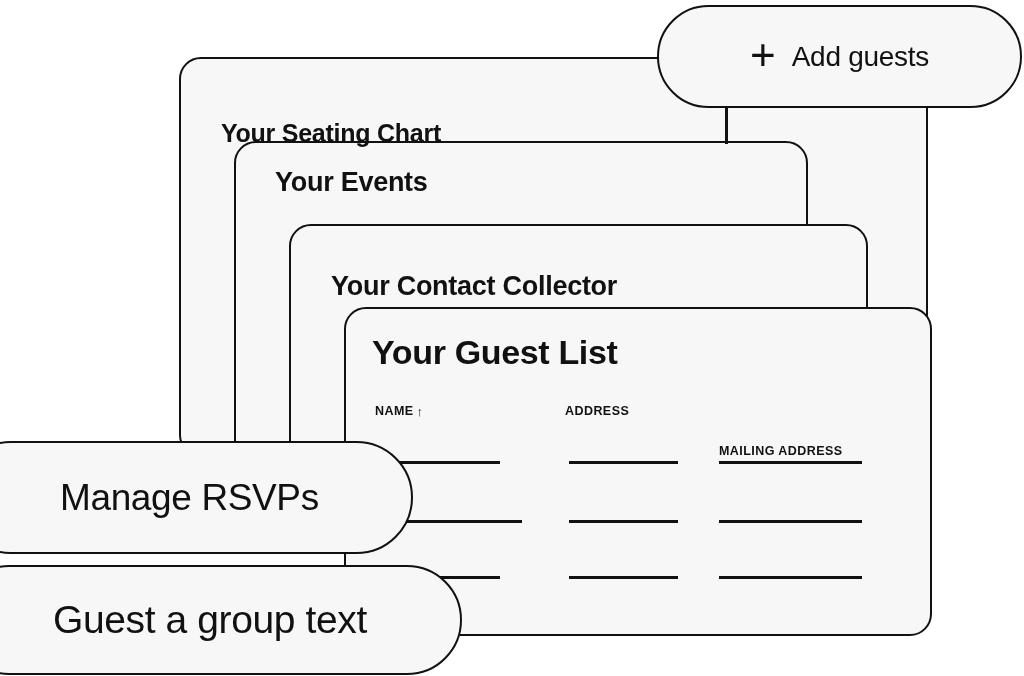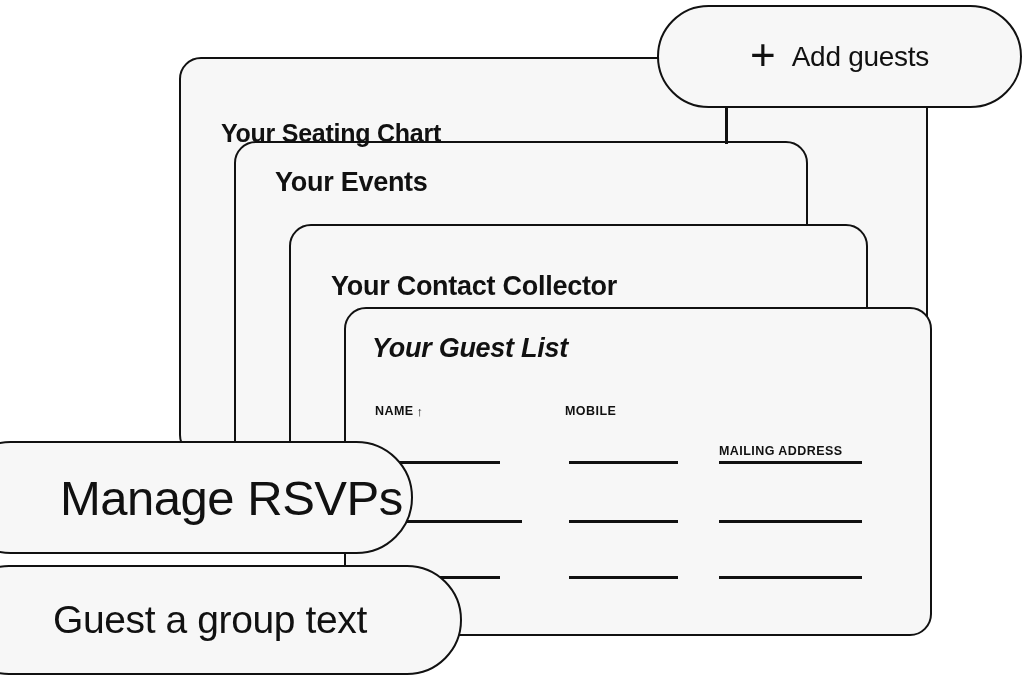--- a/index.html
+++ b/index.html
@@ -37,21 +37,21 @@
   }
 
   #card-seating   { left: 179px; top: 57px;  width: 749px; height: 400px; z-index: 1; }
   #card-events    { left: 234px; top: 141px; width: 574px; height: 330px; z-index: 2; }
   #card-contact   { left: 289px; top: 224px; width: 579px; height: 300px; z-index: 3; }
   #card-guests    { left: 344px; top: 307px; width: 588px; height: 329px; z-index: 4; }
 
   #title-seating  { left: 221px; top: 83px;  font-size: 25px; z-index: 6; margin-top: 36px; }
   #title-events   { left: 275px; top: 167px; font-size: 27px; z-index: 6; }
   #title-contact  { left: 331px; top: 250px; font-size: 27px; z-index: 6; margin-top: 21px; }
-  #title-guests   { left: 372px; top: 333px; font-size: 27px; z-index: 6; font-style: italic; }
+  #title-guests   { left: 372px; top: 333px; font-size: 34px; z-index: 6; }
 
   
   #connector {
     position: absolute;
     left: 725px;
     top: 100px;
     width: 2.5px;
     height: 44px;
     background: #111111;
     z-index: 5;
@@ -126,21 +126,21 @@
     font-weight: 300;
     line-height: 1;
     margin-right: 16px;
     transform: translateY(-2px);
   }
   #pill-manage-rsvps {
     left: -46px; top: 441px; width: 459px; height: 113px;
     padding-left: 104px;
     z-index: 11;
   }
-  #pill-manage-rsvps .pill-label { font-size: 49px; font-weight: 400; letter-spacing: -0.01em; }
+  #pill-manage-rsvps .pill-label { font-size: 37px; font-weight: 400; letter-spacing: -0.01em; }
   #pill-send-text {
     left: -46px; top: 565px; width: 508px; height: 110px;
     padding-left: 97px;
     z-index: 12;
   }
   #pill-send-text .pill-label { font-size: 39px; font-weight: 400; letter-spacing: -0.01em; }
 </style>
 </head>
 <body>
 
@@ -153,21 +153,21 @@
   <div class="card" id="card-contact"></div>
   <div class="card" id="card-guests"></div>
 
   <div class="card-title" id="title-seating">Your Seating Chart</div>
   <div class="card-title" id="title-events">Your Events</div>
   <div class="card-title" id="title-contact">Your Contact Collector</div>
   <div class="card-title" id="title-guests">Your Guest List</div>
 
   <div id="guest-table">
     <div class="col-head" id="head-name"><span>NAME</span><span class="sort-arrow">↑</span></div>
-    <div class="col-head" id="head-mobile">MOBILE</div>
+    <div class="col-head" id="head-mobile">ADDRESS</div>
     <div class="col-head" id="head-address">MAILING ADDRESS</div>
 
     <div class="rowline" id="l-n1"></div>
     <div class="rowline" id="l-m1"></div>
     <div class="rowline" id="l-a1"></div>
 
     <div class="rowline" id="l-n2"></div>
     <div class="rowline" id="l-m2"></div>
     <div class="rowline" id="l-a2"></div>
 

